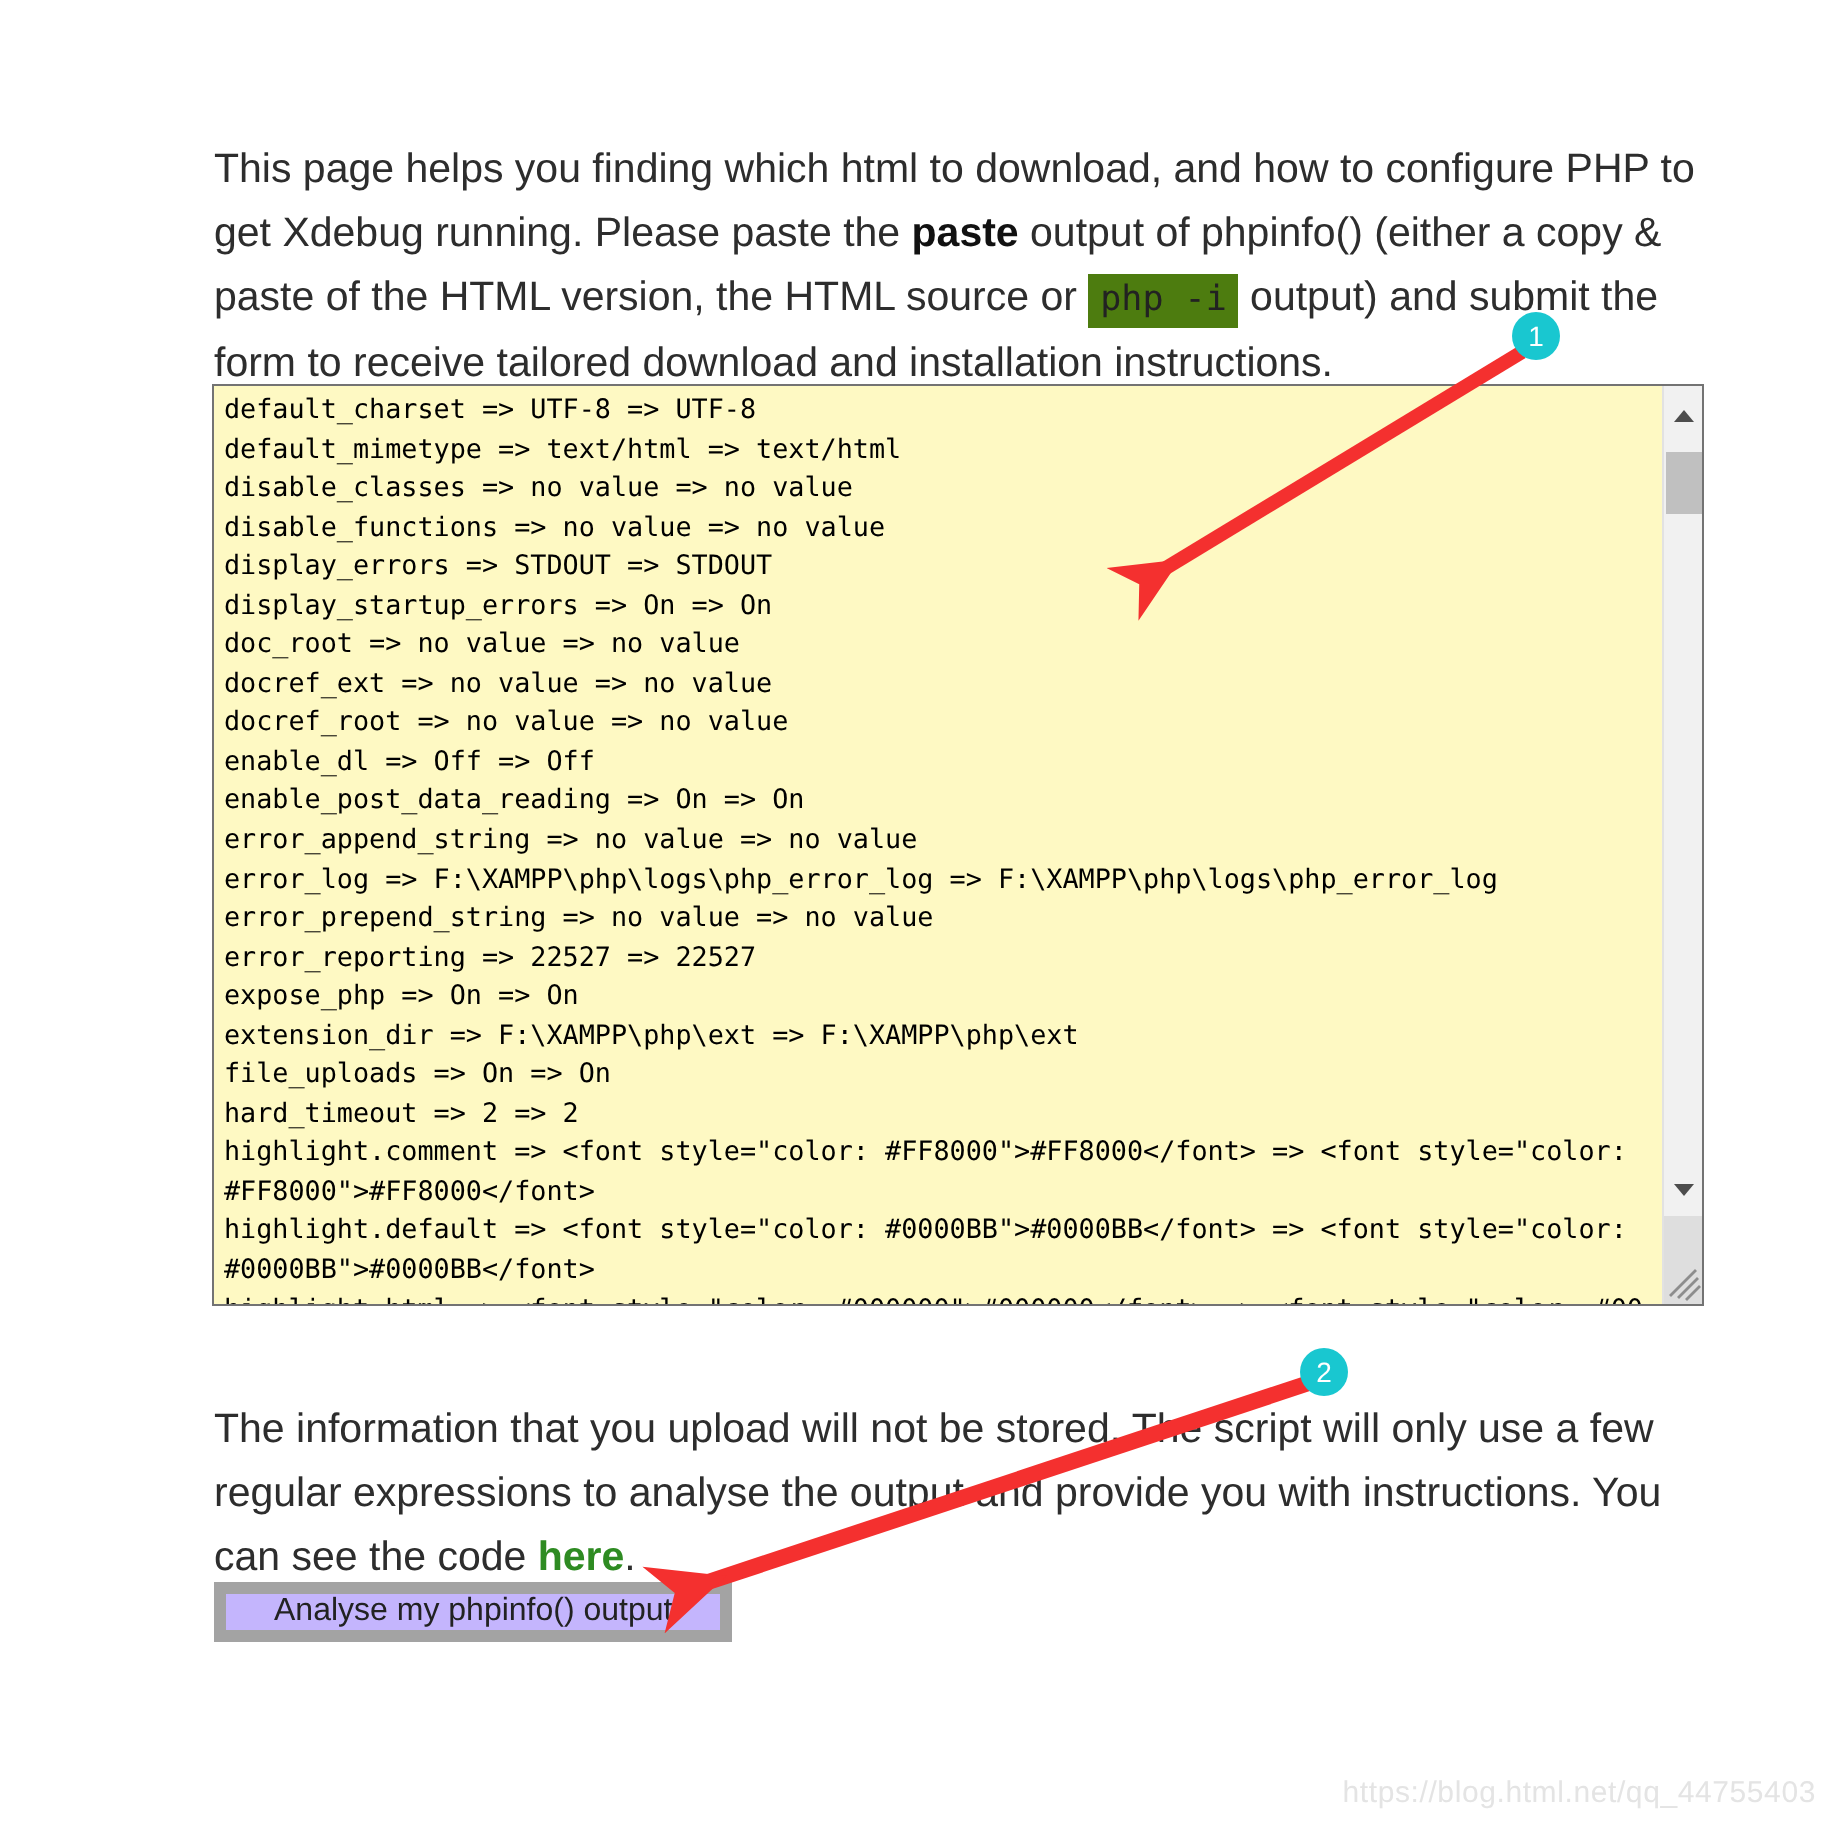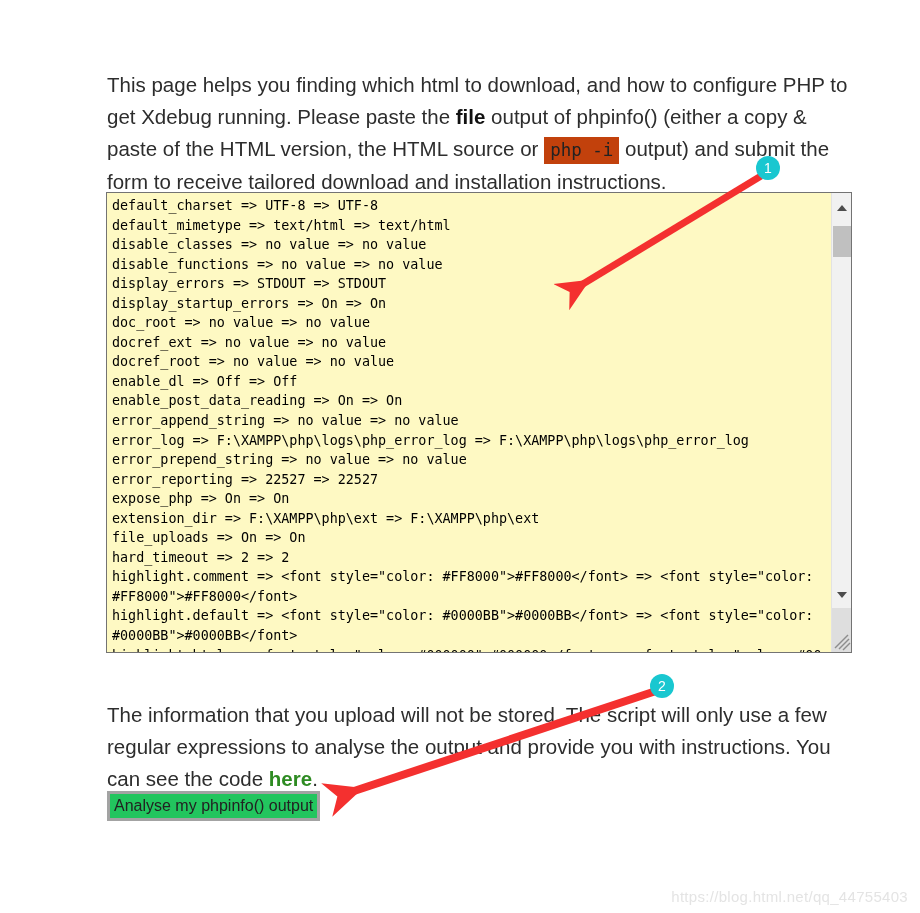--- a/index.html
+++ b/index.html
@@ -34,21 +34,21 @@
     left: 107px;
     top: 48px;
     width: 752px;
     font-size: 20.5px;
     line-height: 32px;
     color: #2d2d2d;
   }
   #intro b { font-weight: bold; color: #111; }
   code.inline {
     font-family: "DejaVu Sans Mono", "Liberation Mono", monospace;
-    background: #c2410c;
+    background: #4d7c0f;
     font-size: 17.5px;
     padding: 3px 6px 4px 6px;
     color: #222;
     white-space: pre;
   }
 
   
   #ta-wrap {
     position: absolute;
     left: 106px;
@@ -140,23 +140,23 @@
     font-weight: bold;
     text-decoration: none;
   }
 
   
   #analyse-btn {
     position: absolute;
     left: 107px;
     top: 791px;
     height: 30px;
-    padding: 0 4px;
-    background: #22c55e;
-    border: 3px solid #a3a3a3;
+    padding: 0 24px;
+    background: #c4b5fd;
+    border: 6px solid #a3a3a3;
     color: #222;
     font-family: "Liberation Sans", sans-serif;
     font-size: 16px;
     cursor: pointer;
     box-sizing: border-box;
   }
 
   
   #overlay {
     position: absolute;
@@ -190,21 +190,21 @@
     color: #e4e4e4;
     font-family: "Liberation Sans", sans-serif;
     letter-spacing: 0.3px;
   }
 </style>
 </head>
 <body>
 
 <div id="page-title">Installation Wizard</div>
 
-<p id="intro"><span>This page helps you finding which html to download, and how to configure PHP to get Xdebug running. Please paste the </span><b>file</b><span> output of phpinfo() (either a copy &amp; paste of the HTML version, the HTML source or </span><code class="inline">php -i</code><span> output) and submit the form to receive tailored download and installation instructions.</span></p>
+<p id="intro"><span>This page helps you finding which html to download, and how to configure PHP to get Xdebug running. Please paste the </span><b>paste</b><span> output of phpinfo() (either a copy &amp; paste of the HTML version, the HTML source or </span><code class="inline">php -i</code><span> output) and submit the form to receive tailored download and installation instructions.</span></p>
 
 <div id="ta-wrap">
   <div id="ta-text">default_charset =&gt; UTF-8 =&gt; UTF-8
 default_mimetype =&gt; text/html =&gt; text/html
 disable_classes =&gt; no value =&gt; no value
 disable_functions =&gt; no value =&gt; no value
 display_errors =&gt; STDOUT =&gt; STDOUT
 display_startup_errors =&gt; On =&gt; On
 doc_root =&gt; no value =&gt; no value
 docref_ext =&gt; no value =&gt; no value

